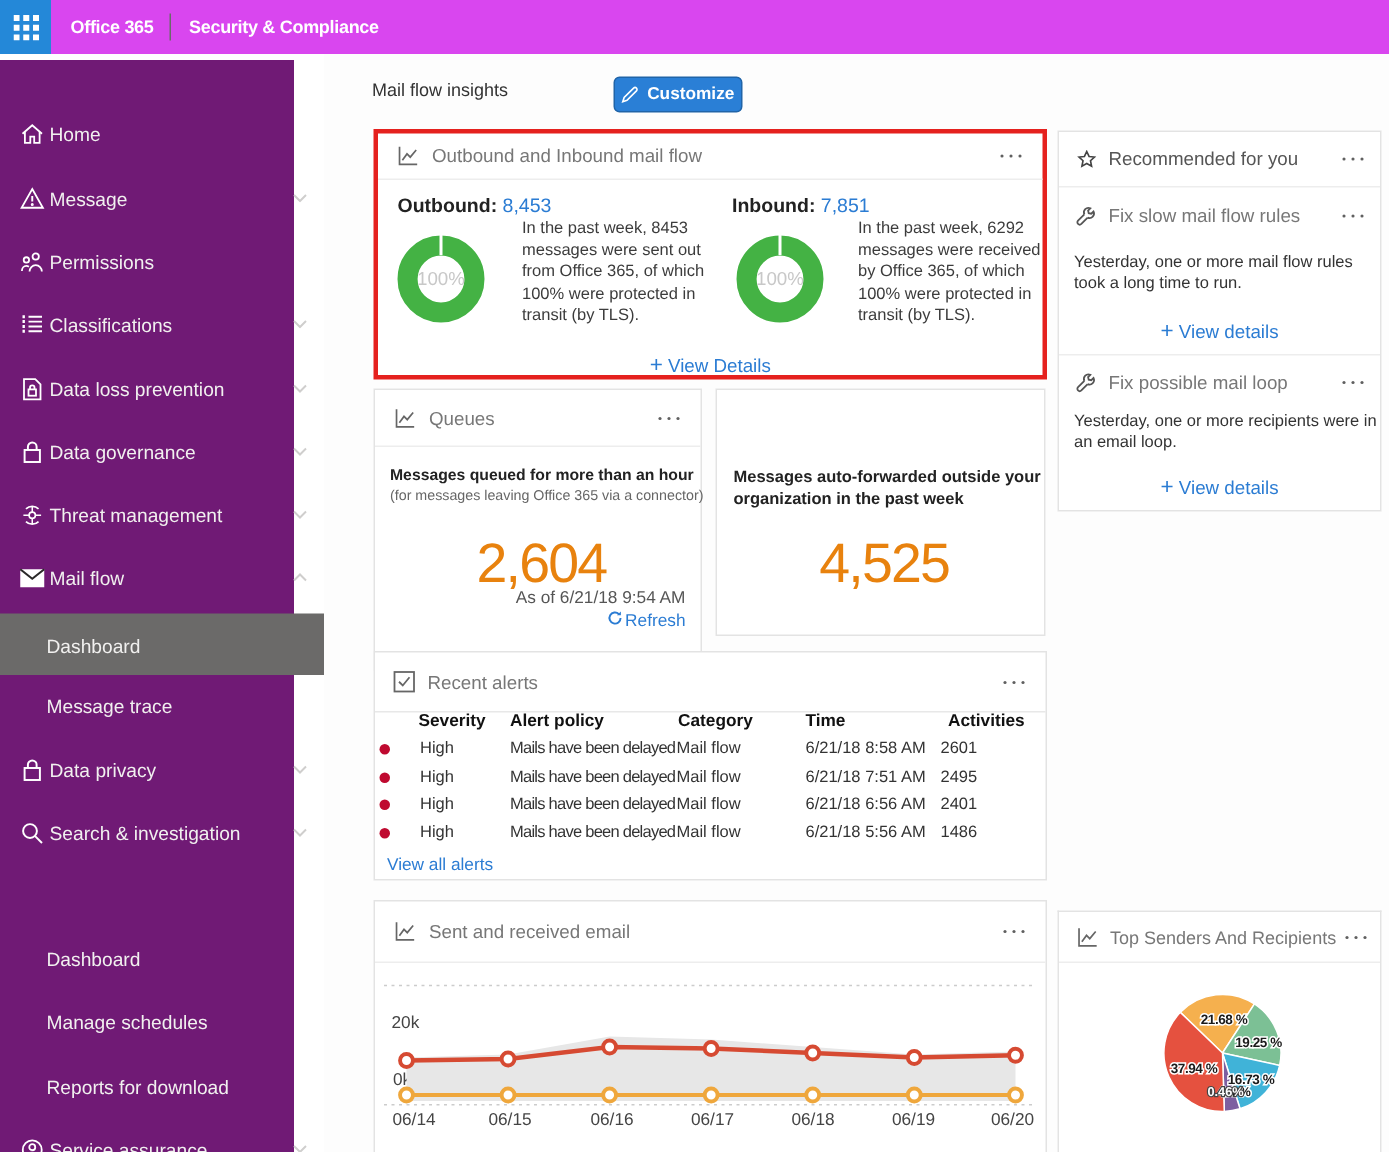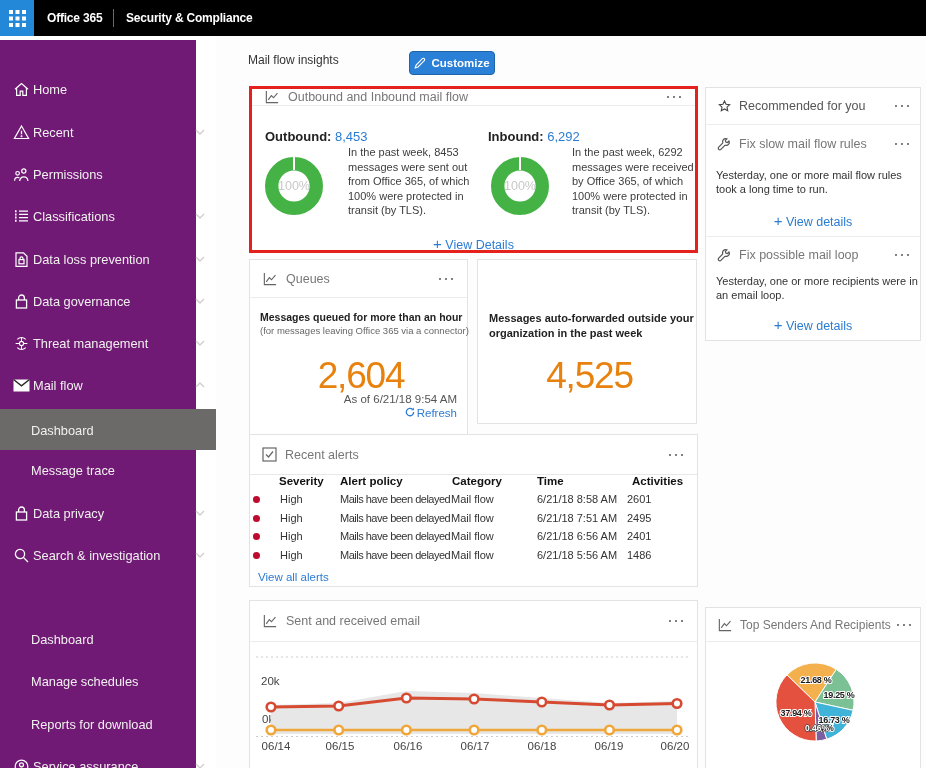--- a/index.html
+++ b/index.html
@@ -1,18 +1,18 @@
 <!DOCTYPE html>
 <html><head>
 <meta charset="utf-8">
 <style>
 *{margin:0;padding:0;box-sizing:border-box;font-family:"Liberation Sans",sans-serif}
 html,body{width:926px;height:768px;overflow:hidden;background:#fff}
 #root{position:absolute;left:0;top:0;width:926px;height:768px;background:#fff;overflow:hidden}
-.topbar{position:absolute;left:0;top:0;width:926px;height:36px;background:#000000}
+.topbar{position:absolute;left:0;top:0;width:926px;height:36px;background:#d946ef}
 .waffle{position:absolute;left:0;top:0;width:34px;height:36px;background:#2488d8;display:flex;align-items:center;justify-content:center}
 .brand{position:absolute;left:47px;top:0;height:36px;display:flex;align-items:center;color:#fff;font-size:12px;font-weight:700;letter-spacing:-.2px}
 .brand2{position:absolute;left:126px;top:0;height:36px;display:flex;align-items:center;color:#fff;font-size:12px;font-weight:700;letter-spacing:-.2px}
 .tsep{position:absolute;left:113px;top:9px;width:1px;height:18px;background:#6a6a6a}
 .sidebar{position:absolute;left:0;top:40px;width:196px;height:732px;background:#701a75}
 .nav{position:absolute;left:0;width:216px;height:42px;display:flex;align-items:center;color:#f1f0ef;font-size:12.8px}
 .nav svg{position:absolute;left:13px}
 .nav .t{position:absolute;left:33px;white-space:nowrap}
 .nav .t2{position:absolute;left:31px;white-space:nowrap}
 .nav .chev{position:absolute;left:auto;right:11px;top:50%;margin-top:-3px}
@@ -65,21 +65,21 @@
           <path d="M3.6 7v7.3h3.6v-4.2h2.6v4.2h3.6V7"></path>
         </svg>
         <span class="t">Home</span>
       </div>
     <div class="nav" style="top:71px">
         <svg width="17" height="17" viewBox="0 0 17 17" fill="none" stroke="#fff" stroke-width="1.2">
           <path d="M8.5 2 15.6 14.5H1.4z"></path>
           <path d="M8.5 6.7v3.6" stroke-width="1.3"></path>
           <circle cx="8.5" cy="12.3" r=".4" fill="#fff"></circle>
         </svg>
-        <span class="t">Recent</span>
+        <span class="t">Message</span>
         <svg class="chev" width="10" height="6" viewBox="0 0 10 6" fill="none" stroke="#cfcecd" stroke-width="1.3">
           <path d="M1 1l4 4 4-4"></path>
         </svg>
       </div>
     <div class="nav" style="top:113px">
         <svg width="17" height="17" viewBox="0 0 17 17" fill="none" stroke="#fff" stroke-width="1.2">
           <circle cx="10.8" cy="5" r="2.1"></circle>
           <path d="M6.7 15c0-2.3 1.8-4.2 4.1-4.2s4.1 1.9 4.1 4.2"></path>
           <circle cx="4.6" cy="7.3" r="1.8"></circle>
           <path d="M1.6 14.7c0-1.9 1.3-3.4 3-3.4.6 0 1.2.2 1.7.5"></path>
@@ -186,36 +186,36 @@
       </div>
   </div>
 
   <div class="content"></div>
   <h1>Mail flow insights</h1>
   <div class="custbtn"><svg width="12" height="12" viewBox="0 0 12 12">
         <path d="M1.2 10.8l.9-2.8 6.3-6.3c.5-.5 1.4-.5 1.9 0 .5.5.5 1.4 0 1.9L4 9.9z" fill="none" stroke="#fff" stroke-width="1.1"></path>
       </svg>Customize</div>
 
   <div class="card" style="left:249px;top:86px;width:449px;height:167px;border:3px solid #e5211e">
-    <div class="ch" style="height:17px">
+    <div class="ch" style="height:31px">
         <svg class="ic" width="16" height="16" viewBox="0 0 17 17" fill="none" stroke="#666" stroke-width="1.2">
           <path d="M2.5 2v12.5H15"></path>
           <path d="M4.5 11.5 7.8 7l2.3 2.3 4.2-5"></path>
         </svg>
         <span class="tt">Outbound and Inbound mail flow</span>
         <svg class="dots" width="16" height="4" viewBox="0 0 16 4">
           <g fill="#606060">
             <circle cx="2" cy="2" r="1.05"></circle>
             <circle cx="8" cy="2" r="1.05"></circle>
             <circle cx="14" cy="2" r="1.05"></circle>
           </g>
         </svg>
       </div>
     <div style="position:absolute;left:13px;top:40px;font-size:13px;font-weight:700;color:#222">Outbound: <span class="blue" style="font-weight:400">8,453</span></div>
-    <div style="position:absolute;left:236px;top:40px;font-size:13px;font-weight:700;color:#222">Inbound: <span class="blue" style="font-weight:400">6,292</span></div>
+    <div style="position:absolute;left:236px;top:40px;font-size:13px;font-weight:700;color:#222">Inbound: <span class="blue" style="font-weight:400">7,851</span></div>
     <svg style="position:absolute;left:11px;top:66px" width="62" height="62" viewBox="0 0 62 62">
         <circle cx="31" cy="31" r="22.3" fill="none" stroke="#44b244" stroke-width="13.4"></circle>
         <rect x="30" y="1" width="2" height="14" fill="#fff"></rect>
         <text x="31" y="35" text-anchor="middle" font-size="12.5" fill="#c8c8c8">100%</text>
       </svg>
     <svg style="position:absolute;left:237px;top:66px" width="62" height="62" viewBox="0 0 62 62">
         <circle cx="31" cy="31" r="22.3" fill="none" stroke="#44b244" stroke-width="13.4"></circle>
         <rect x="30" y="1" width="2" height="14" fill="#fff"></rect>
         <text x="31" y="35" text-anchor="middle" font-size="12.5" fill="#c8c8c8">100%</text>
       </svg>

